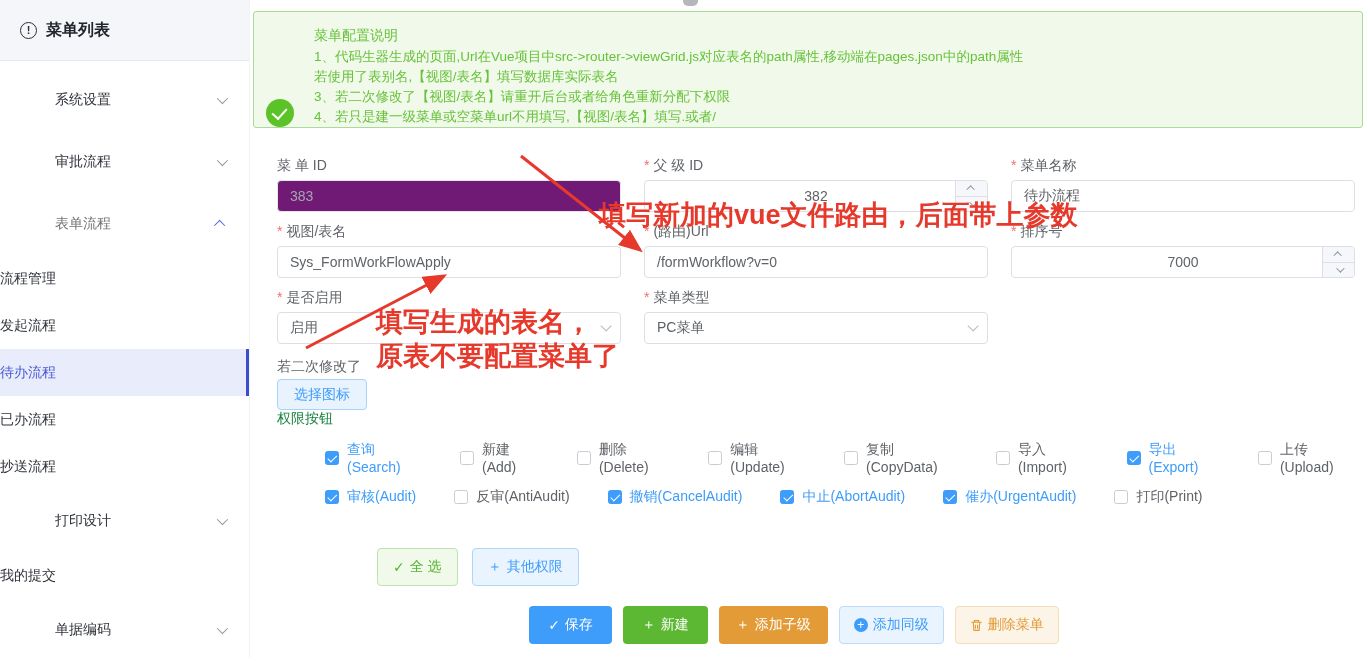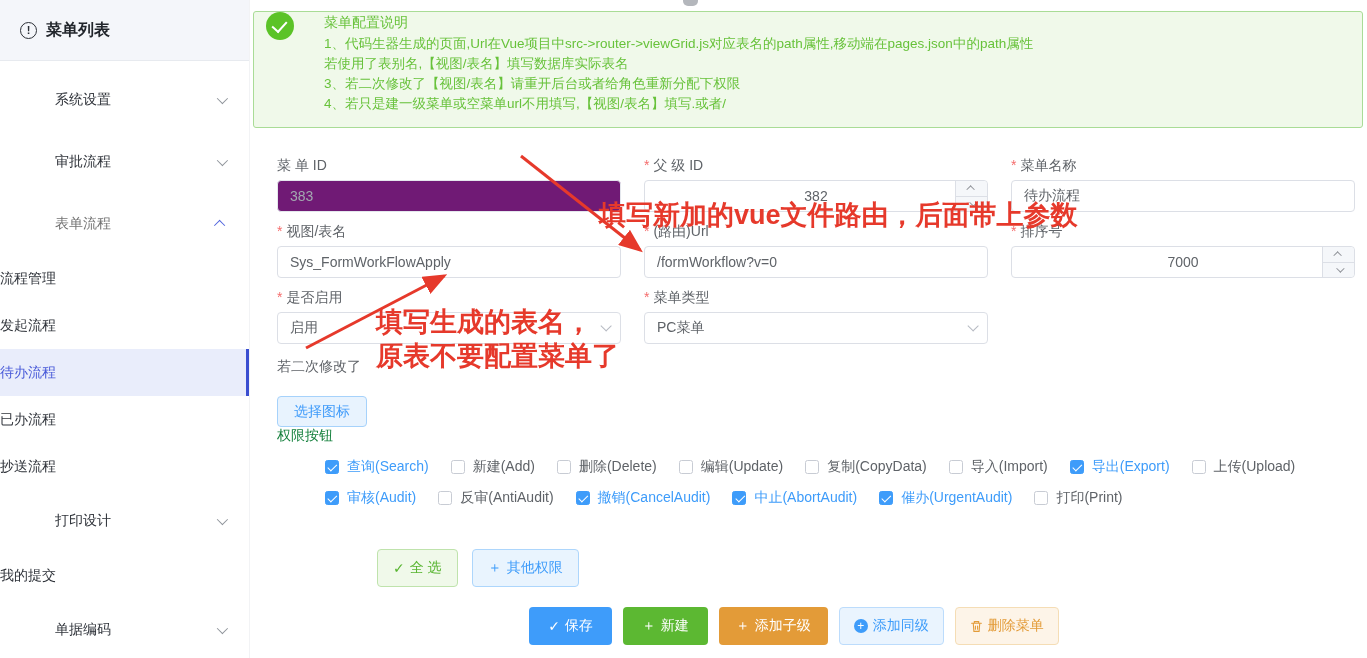--- a/index.html
+++ b/index.html
@@ -18,21 +18,21 @@
   .sb1 { height:62px; padding:0 24px 0 55px; }
   .sb1 .sb-label { flex:1; }
   .sb2 { height:47px; }
   .chev { width:8px; height:8px; border-right:1.6px solid #8f949b; border-bottom:1.6px solid #8f949b; transform:rotate(45deg) translateY(-2px); }
   .sb1.checked { color:#737373; }
   .sb1.checked .chev { transform:rotate(-135deg) translateY(-2px); border-color:#4f63dd; }
   .sb2.checked { background:#e9edfb; color:#4759d8; box-shadow:inset -3px 0 0 #3a4ed0; }
 
   
   .main { position:absolute; left:250px; top:0; width:1117px; height:658px; }
-  .notice { position:absolute; left:3px; top:11px; right:4px; height:117px; background:#f0f9ea; border:1px solid #a9dc96; border-radius:3px; display:flex; align-items:flex-start; gap:30px; padding-left:12px; }
+  .notice { position:absolute; left:3px; top:11px; right:4px; height:117px; background:#f0f9ea; border:1px solid #a9dc96; border-radius:3px; display:flex; align-items:flex-end; gap:20px; padding-left:12px; }
   .check-badge { width:28px; height:28px; min-width:28px; border-radius:50%; background:#5bc327; position:relative; }
   .check-badge::after { content:""; position:absolute; left:9px; top:6px; width:7px; height:12px; border-right:2.5px solid #fff; border-bottom:2.5px solid #fff; transform:rotate(42deg); }
   .notice-text { color:#67c23a; font-size:13.5px; line-height:20px; }
   .notice-title { margin-bottom:2px; font-size:14px; }
 
   .form-area { position:absolute; left:27px; top:158px; width:1078px; }
   .grid { display:grid; grid-template-columns:344px 344px 344px; column-gap:23px; row-gap:12px; }
   .lbl { height:14px; line-height:14px; margin-bottom:8px; font-size:14px; color:#5f6368; display:flex; }
   .lbl .star { display:none; color:#f56c6c; margin-right:4px; }
   .lbl.checked .star { display:inline; }
@@ -44,24 +44,24 @@
   .spin .cell { flex:1; display:flex; align-items:center; justify-content:center; }
   .spin .cell:first-child { border-bottom:1px solid #dcdfe6; }
   .spin .c { width:6px; height:6px; border-right:1.4px solid #909399; border-bottom:1.4px solid #909399; }
   .spin .up { transform:rotate(-135deg) translateY(-2px); }
   .spin .dn { transform:rotate(45deg) translateY(-2px); }
   .ctl.select { justify-content:space-between; cursor:pointer; }
   .sel-chev { width:8px; height:8px; border-right:1.5px solid #b6bac2; border-bottom:1.5px solid #b6bac2; transform:rotate(45deg) translateY(-3px); }
   .ctl .ph { color:#bfc4cc; }
 
   .icon-label { margin-top:14px; font-size:14px; color:#5f6368; }
-  .btn-pick { margin-top:20px; height:31px; padding:0 16px; display:inline-flex; align-items:center; background:#e8f3fe; border:1px solid #a6d2fb; border-radius:4px; color:#3f9bfa; font-size:14px; cursor:pointer; }
+  .btn-pick { margin-top:3px; height:31px; padding:0 16px; display:inline-flex; align-items:center; background:#e8f3fe; border:1px solid #a6d2fb; border-radius:4px; color:#3f9bfa; font-size:14px; cursor:pointer; }
 
   .perm-title { font-size:14px; color:#15803d; }
-  .perm-row { margin-top:13px; display:flex; gap:22px; align-items:flex-start;padding-left:48px; }
+  .perm-row { margin-top:13px; display:flex; gap:38px; align-items:flex-start;padding-left:48px; }
   .perm { display:flex; align-items:center; gap:8px; cursor:pointer; color:#5f6368; }
   .cb { width:14px; height:14px; min-width:14px; border:1px solid #c8ccd4; border-radius:2.5px; background:#fff; position:relative; }
   .perm.checked .cb { background:#3e9cfa; border-color:#3e9cfa; }
   .perm.checked .cb::after { content:""; position:absolute; left:4.2px; top:1.4px; width:3.6px; height:7.6px; border-right:1.6px solid #fff; border-bottom:1.6px solid #fff; transform:rotate(45deg); }
   .perm.checked .perm-label { color:#3e9cfa; }
 
   .selrow { margin-top:42px; margin-left:100px; display:flex; gap:14px; }
   .btn { display:inline-flex; align-items:center; justify-content:center; gap:5px; border-radius:4px; font-size:14px; cursor:pointer; border:1px solid transparent; }
   .btn-ghost-green { padding:9px 15px; background:#f0f9ea; border-color:#bfe3ac; color:#58b531; }
   .btn-ghost-blue  { padding:9px 15px; background:#e9f4fe; border-color:#add6fc; color:#3e9cfa; }

